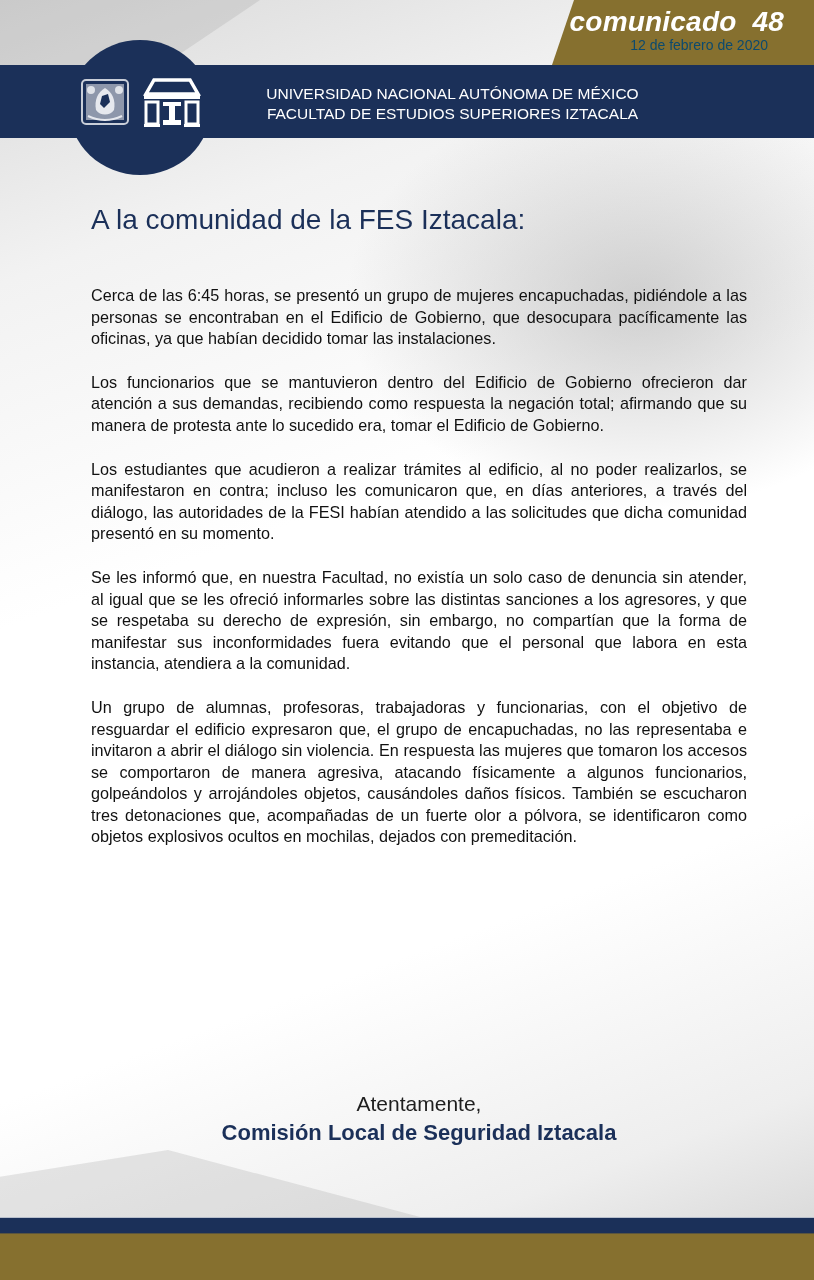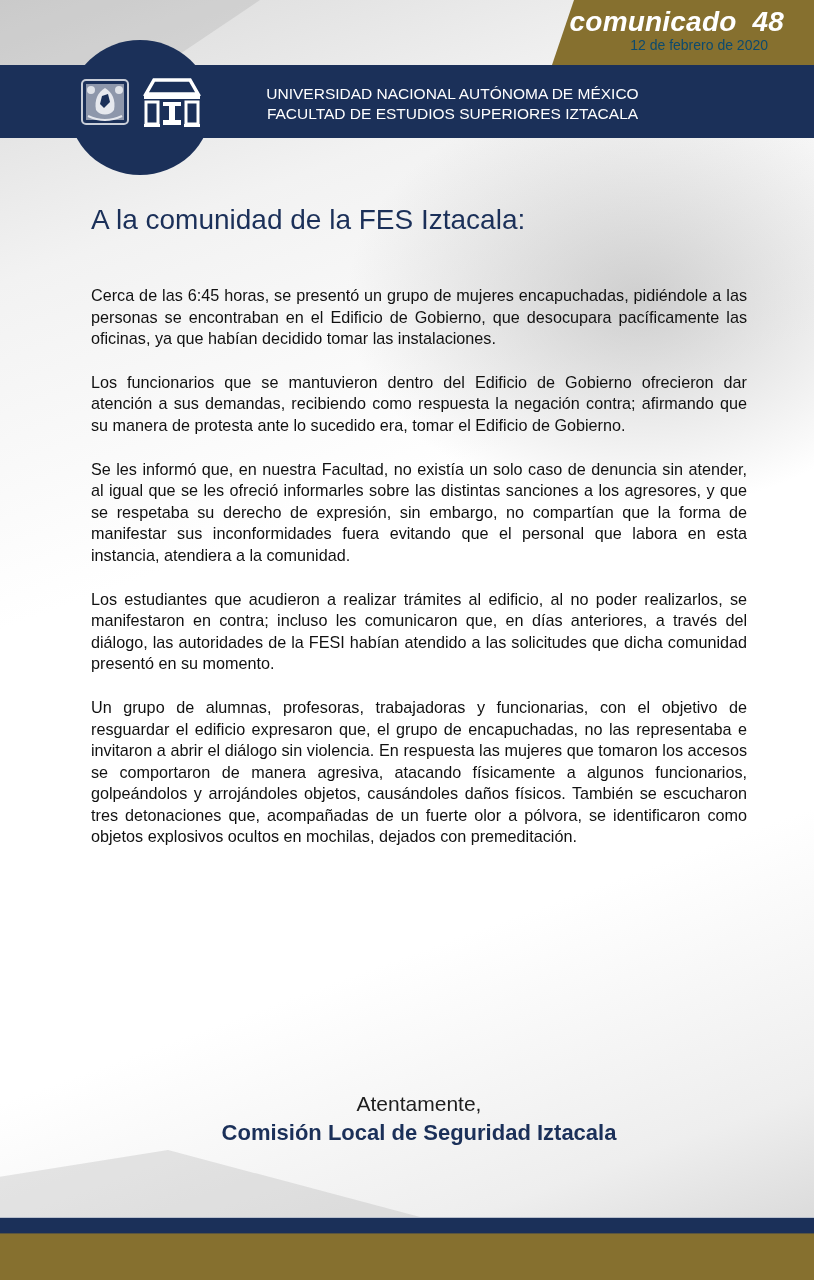--- a/index.html
+++ b/index.html
@@ -113,23 +113,23 @@
 
 <div class="uni-name">
   <div>UNIVERSIDAD NACIONAL AUTÓNOMA DE MÉXICO</div>
   <div>FACULTAD DE ESTUDIOS SUPERIORES IZTACALA</div>
 </div>
 
 <div class="greeting">A la comunidad de la FES Iztacala:</div>
 
 <div class="body-text">
   <p>Cerca de las 6:45 horas, se presentó un grupo de mujeres encapuchadas, pidiéndole a las personas se encontraban en el Edificio de Gobierno, que desocupara pacíficamente las oficinas, ya que habían decidido tomar las instalaciones.</p>
-  <p>Los funcionarios que se mantuvieron dentro del Edificio de Gobierno ofrecieron dar atención a sus demandas, recibiendo como respuesta la negación contra; afirmando que su manera de protesta ante lo sucedido era, tomar el Edificio de Gobierno.</p>
+  <p>Los funcionarios que se mantuvieron dentro del Edificio de Gobierno ofrecieron dar atención a sus demandas, recibiendo como respuesta la negación total; afirmando que su manera de protesta ante lo sucedido era, tomar el Edificio de Gobierno.</p>
+  <p>Los estudiantes que acudieron a realizar trámites al edificio, al no poder realizarlos, se manifestaron en contra; incluso les comunicaron que, en días anteriores, a través del diálogo, las autoridades de la FESI habían atendido a las solicitudes que dicha comunidad presentó en su momento.</p>
   <p>Se les informó que, en nuestra Facultad, no existía un solo caso de denuncia sin atender, al igual que se les ofreció informarles sobre las distintas sanciones a los agresores, y que se respetaba su derecho de expresión, sin embargo, no compartían que la forma de manifestar sus inconformidades fuera evitando que el personal que labora en esta instancia, atendiera a la comunidad.</p>
-  <p>Los estudiantes que acudieron a realizar trámites al edificio, al no poder realizarlos, se manifestaron en contra; incluso les comunicaron que, en días anteriores, a través del diálogo, las autoridades de la FESI habían atendido a las solicitudes que dicha comunidad presentó en su momento.</p>
   <p>Un grupo de alumnas, profesoras, trabajadoras y funcionarias, con el objetivo de resguardar el edificio expresaron que, el grupo de encapuchadas, no las representaba e invitaron a abrir el diálogo sin violencia. En respuesta las mujeres que tomaron los accesos se comportaron de manera agresiva, atacando físicamente a algunos funcionarios, golpeándolos y arrojándoles objetos, causándoles daños físicos. También se escucharon tres detonaciones que, acompañadas de un fuerte olor a pólvora, se identificaron como objetos explosivos ocultos en mochilas, dejados con premeditación.</p>
 </div>
 
 <div class="closing">Atentamente,</div>
 <div class="signature">Comisión Local de Seguridad Iztacala</div>
 
 <div class="footer-navy"></div>
 <div class="footer-gold"></div>
 
 </body></html>

